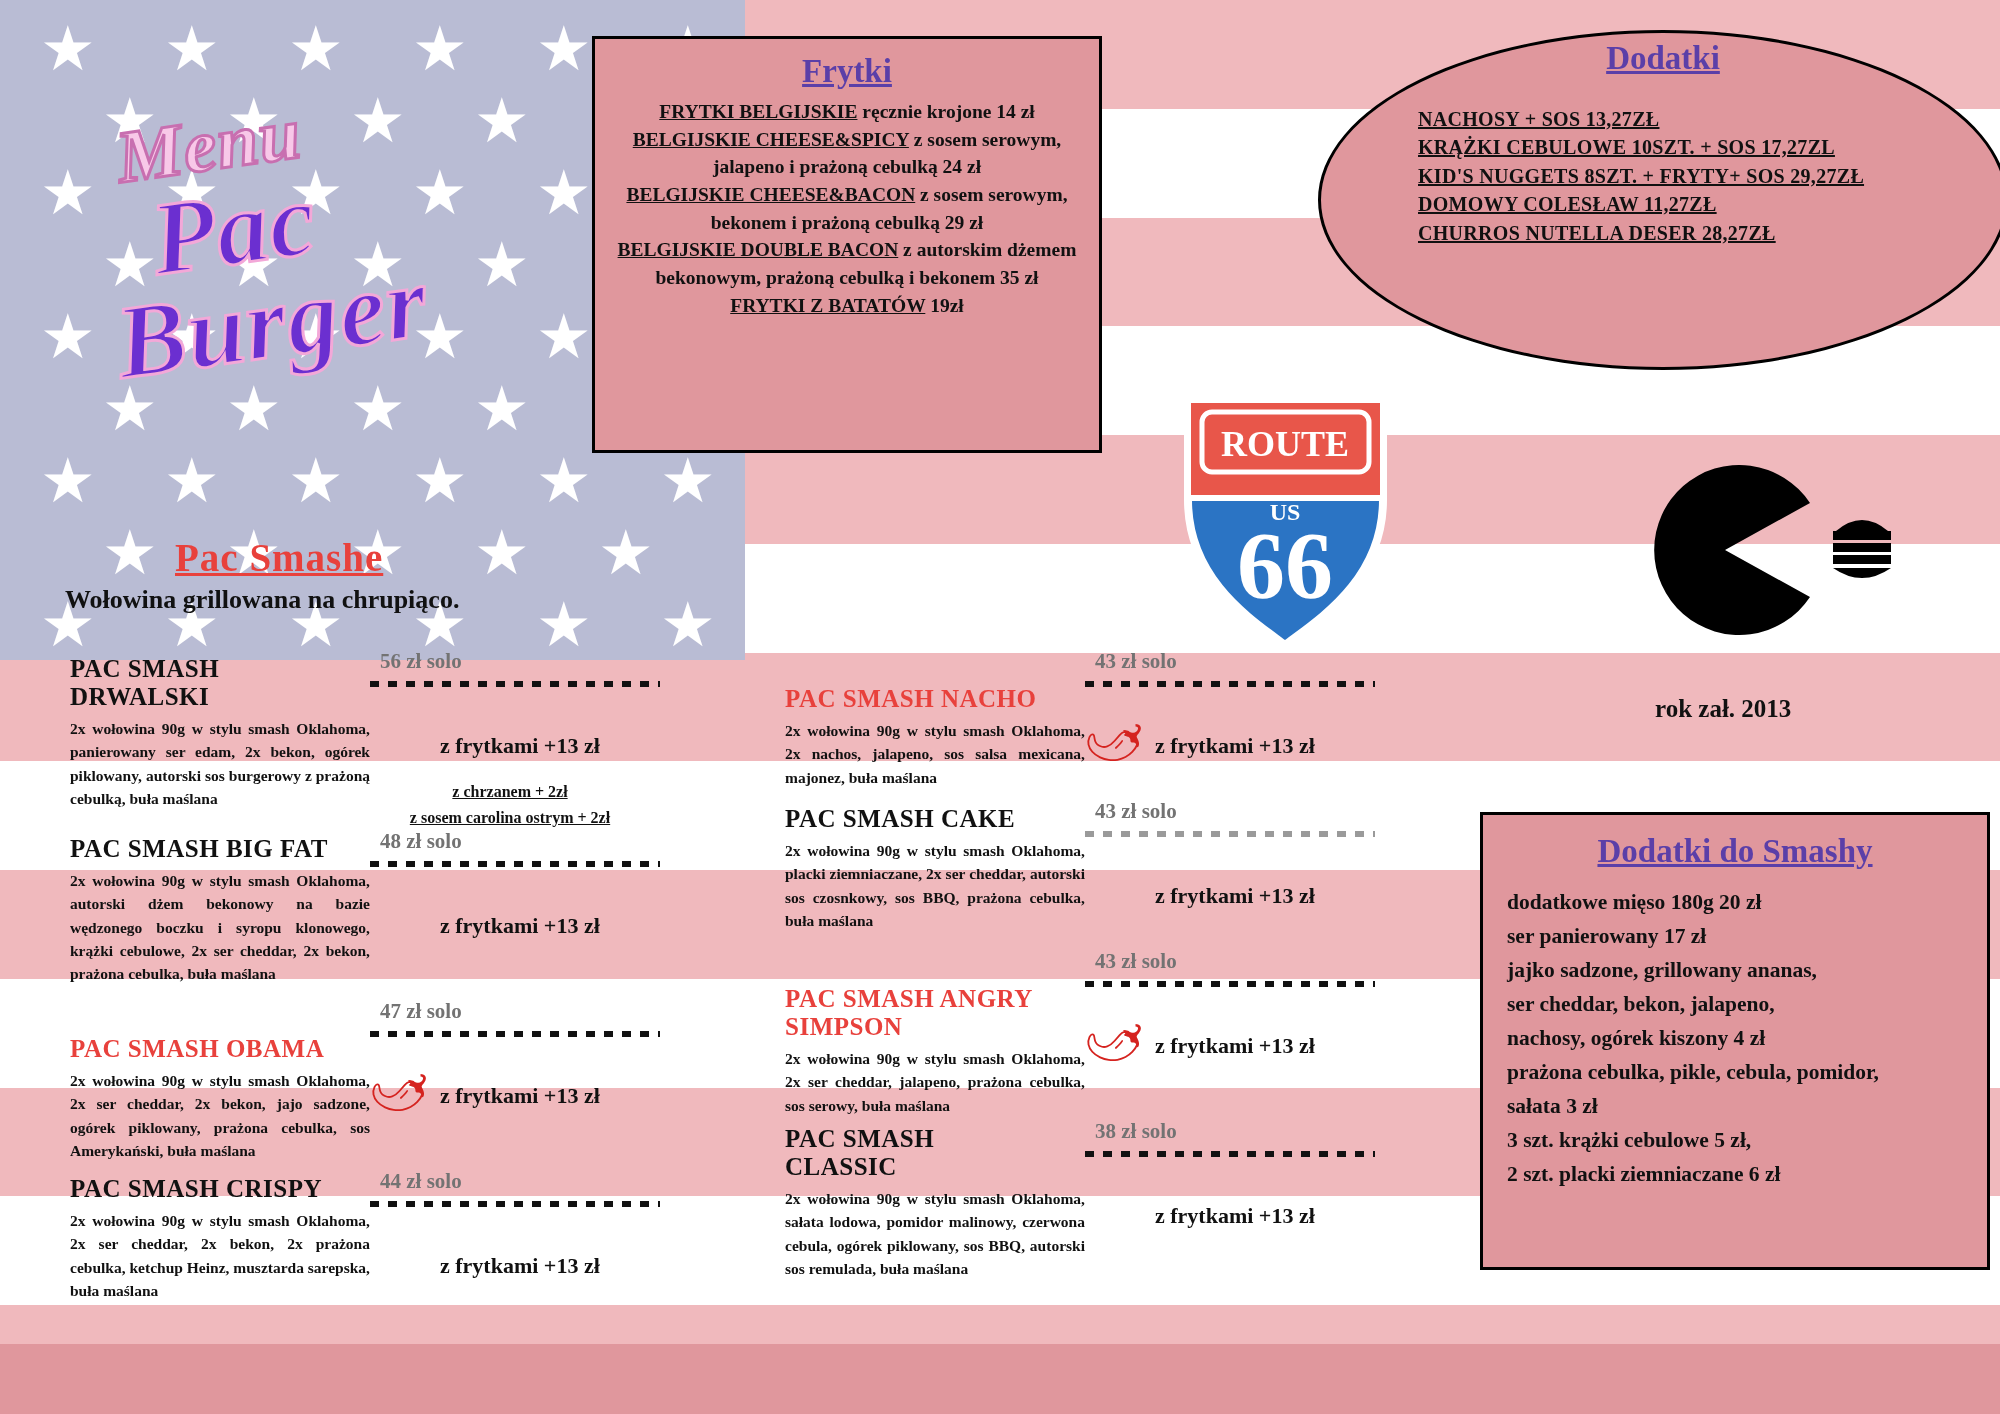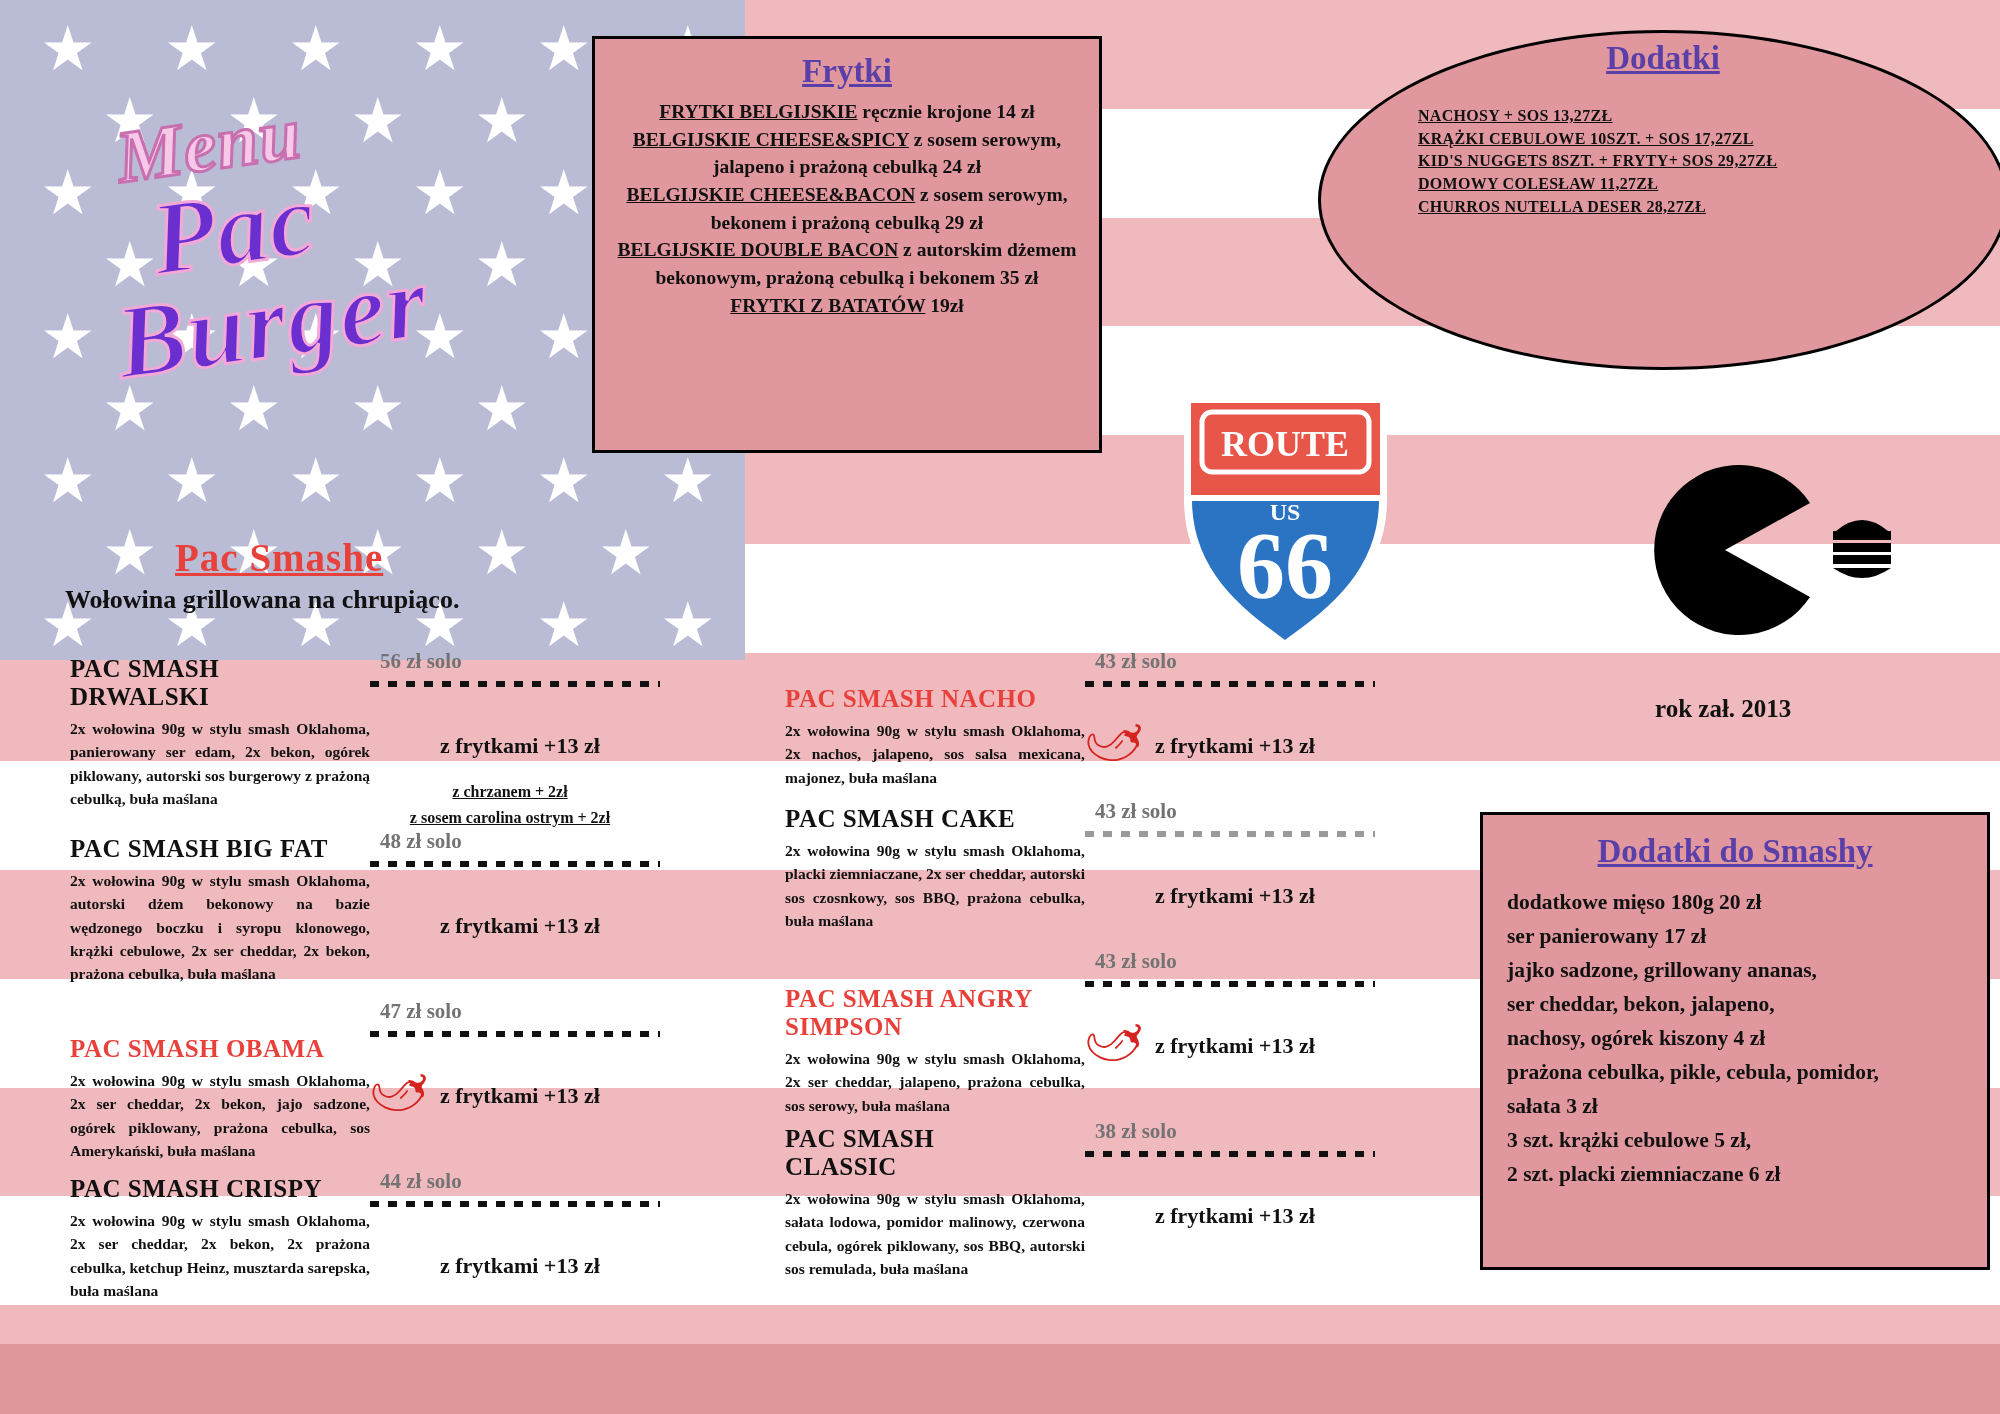--- a/index.html
+++ b/index.html
@@ -89,21 +89,21 @@
     background:#e0979d; z-index:5;
   }
   #dodatki-title {
     position:absolute; left:1318px; top:40px; width:690px; text-align:center;
     z-index:6; font-size:33px; font-weight:bold; color:#5b3fa8; text-decoration:underline;
   }
   #dodatki-list {
     position:absolute; left:1418px; top:105px; width:520px; z-index:6;
   }
   #dodatki-list div {
-    font-size:16px; font-weight:bold; color:#111; text-decoration:underline;
+    font-size:20px; font-weight:bold; color:#111; text-decoration:underline;
     line-height:1.42; letter-spacing:0.3px;
   }
 
   
   #route66 { position:absolute; left:1168px; top:380px; width:235px; height:280px; z-index:6; }
 
   
   #pacman-burger { position:absolute; left:1640px; top:465px; width:270px; height:170px; z-index:6; }
 
   #rok { position:absolute; left:1655px; top:695px; z-index:6; font-size:25px; font-weight:bold; color:#111; }

